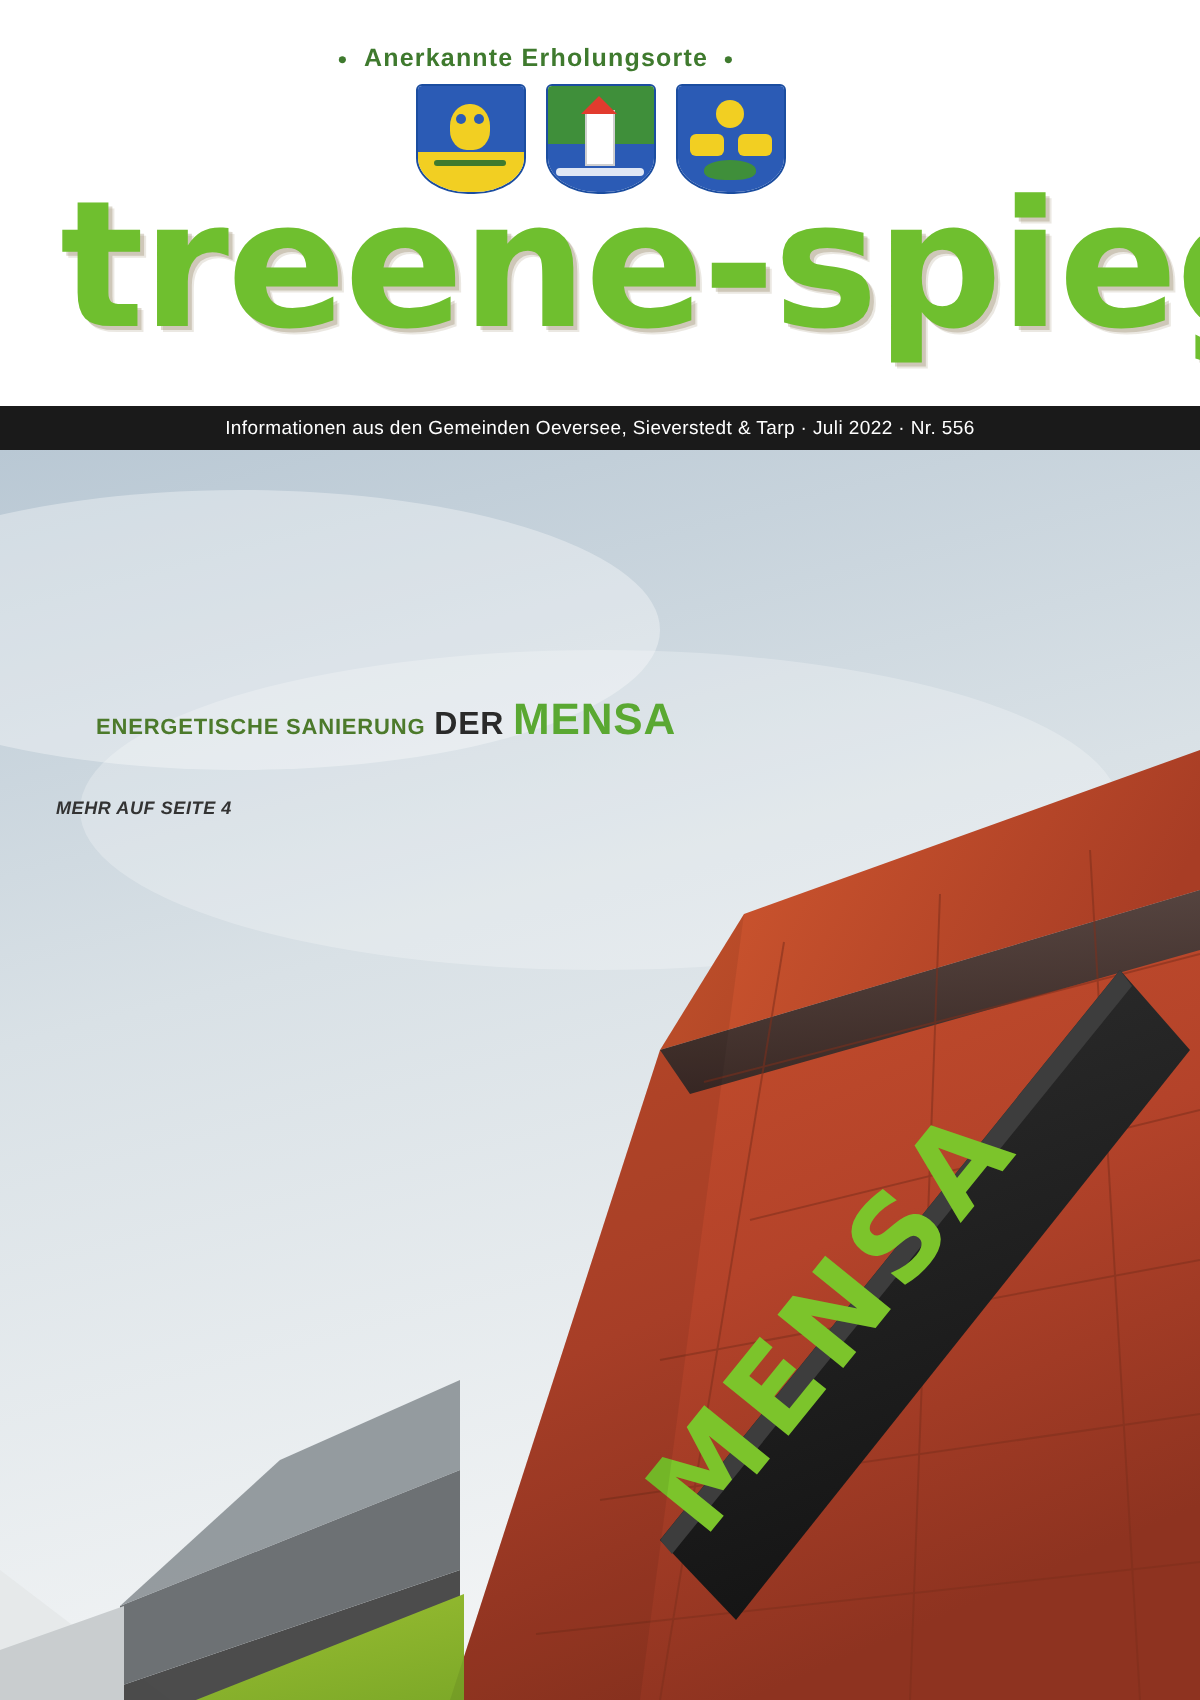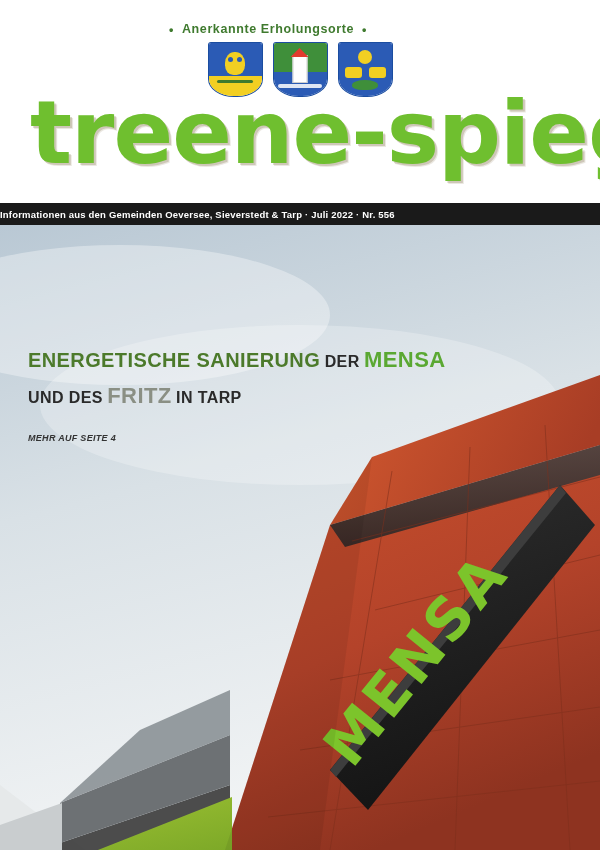--- a/index.html
+++ b/index.html
@@ -146,24 +146,25 @@
   
   .infobar {
     position: absolute;
     left: 0;
     top: 203px;
     width: 600px;
     height: 22px;
     background: #1a1a1a;
     color: #ffffff;
     font-size: 9.5px;
-    font-weight: bold;
+    font-weight: normal;
     letter-spacing: 0.2px;
     display: flex;
     align-items: center;
+    justify-content: center;
   }
 
   
   .photo {
     position: absolute;
     left: 0;
     top: 225px;
     width: 600px;
     height: 625px;
     overflow: hidden;
@@ -174,21 +175,21 @@
   
   .headline {
     position: absolute;
     left: 28px;
     top: 120px;
     width: 330px;
     line-height: 30px;
     font-weight: bold;
   }
   .hl-line { margin-bottom: 4px; white-space: nowrap; }
-  .t-green { color: #4c7a2b; font-size: 20px; letter-spacing: .4px; }
+  .t-green { color: #4c7a2b; font-size: 11px; letter-spacing: .4px; margin-left: 20px; }
   .t-dark  { color: #2a2a2a; font-size: 16px; letter-spacing: .4px; margin-top: 11px; }
   .t-big-green { color: #5aa832; font-size: 22px; letter-spacing: .4px; }
   .t-big-grey  { color: #8a8f84; font-size: 22px; letter-spacing: .4px; }
   .subline {
     margin-top: 10px;
     font-size: 9px;
     font-style: italic;
     font-weight: bold;
     color: #333333;
     letter-spacing: .3px;
@@ -313,22 +314,17 @@
 
       <polygon points="225,625 330,300 372,232 320,625" fill="#000000" opacity="0.07"></polygon>
     </svg>
 
     <div class="headline">
       <div class="hl-line">
         <span class="t-green">ENERGETISCHE SANIERUNG</span>
         <span class="t-dark">DER</span>
         <span class="t-big-green">MENSA</span>
       </div>
-      <div class="hl-line">
-        <span class="t-dark">UND DES</span>
-        <span class="t-big-grey">FRITZ</span>
-        <span class="t-dark">IN TARP</span>
-      </div>
       <div class="subline">MEHR AUF SEITE 4</div>
     </div>
   </div>
 
 </div>
 
 </body></html>

